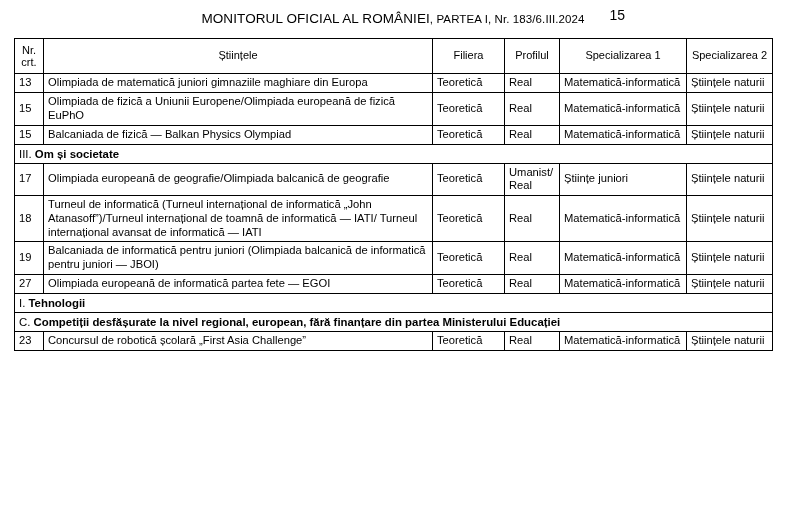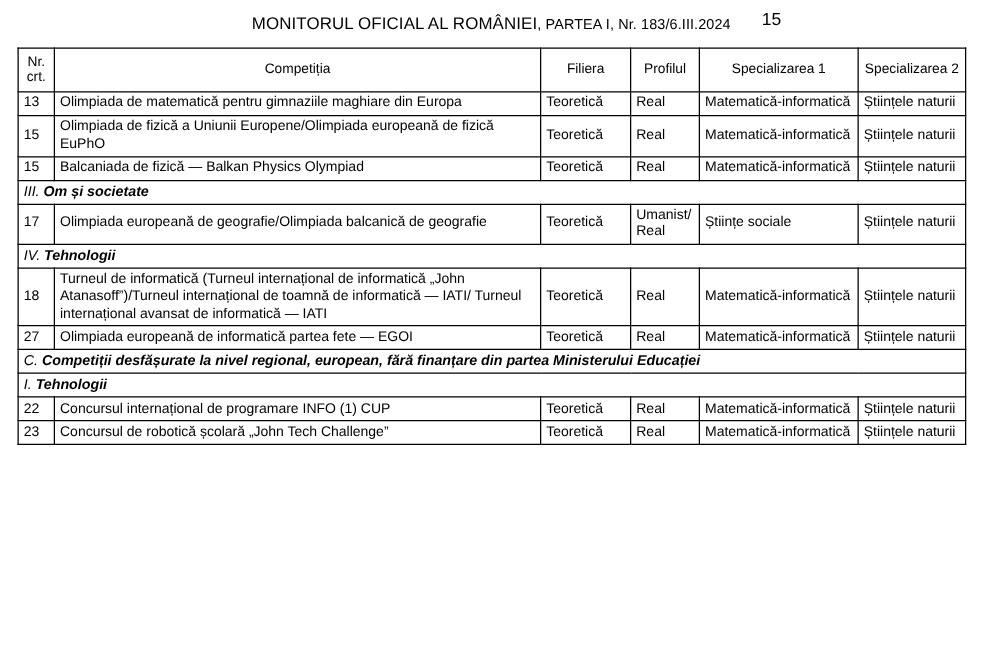--- a/index.html
+++ b/index.html
@@ -95,21 +95,21 @@
   td.section {
     padding: 2px 4px 3px 4px;
     font-size: 11.4px;
   }
   td.section b { font-weight: bold; }
 
   
   tr.r1 td { height: 19px; margin-top: 40px; }
   tr.r2 td { height: 31px; }
   tr.r3 td { height: 45px; }
-  tr.sec td { height: 17px; font-style: italic; }
+  tr.sec td { height: 17px; }
 </style>
 </head>
 <body>
 
 <div class="page">
 
   <div class="running-head"><span>MONITORUL OFICIAL AL ROMÂNIEI</span><span class="small-caps">, PARTEA I, Nr. 183/6.III.2024</span></div>
 
   <div class="page-number">15</div>
 
@@ -118,29 +118,29 @@
       <col class="c-nr">
         <col class="c-comp">
         <col class="c-fil">
       <col class="c-prof">
         <col class="c-sp1">
         <col class="c-sp2">
     </colgroup>
     <tbody id="table-body">
         <tr class="head">
           <td class="nrcrt"><span>Nr.</span><br><span>crt.</span></td>
-          <td>Competiția</td>
+          <td>Științele</td>
           <td>Filiera</td>
           <td>Profilul</td>
           <td>Specializarea 1</td>
           <td>Specializarea 2</td>
         </tr>
         <tr class="r1">
           <td class="num">13</td>
-          <td>Olimpiada de matematică pentru gimnaziile maghiare din Europa</td>
+          <td>Olimpiada de matematică juniori gimnaziile maghiare din Europa</td>
           <td>Teoretică</td>
           <td>Real</td>
           <td>Matematică-informatică</td>
           <td>Științele naturii</td>
         </tr>
         <tr class="r2">
           <td class="num">15</td>
           <td>Olimpiada de fizică a Uniunii Europene/Olimpiada europeană de fizică EuPhO</td>
           <td>Teoretică</td>
           <td>Real</td>
@@ -156,59 +156,56 @@
           <td>Științele naturii</td>
         </tr>
         <tr class="sec">
           <td class="section" colspan="6"><span>III. </span><b>Om și societate</b></td>
         </tr>
         <tr class="r1">
           <td class="num">17</td>
           <td>Olimpiada europeană de geografie/Olimpiada balcanică de geografie</td>
           <td>Teoretică</td>
           <td>Umanist/ Real</td>
-          <td>Științe sociale</td>
-          <td>Științele naturii</td>
-        </tr>
-        <tr class="sec">
-          <td class="section" colspan="6"><span>IV. </span><b>Tehnologii</b></td>
+          <td>Științe juniori</td>
+          <td>Științele naturii</td>
         </tr>
         <tr class="r3">
           <td class="num">18</td>
           <td>Turneul de informatică (Turneul internațional de informatică „John Atanasoff”)/Turneul internațional de toamnă de informatică — IATI/ Turneul internațional avansat de informatică — IATI</td>
           <td>Teoretică</td>
           <td>Real</td>
           <td>Matematică-informatică</td>
           <td>Științele naturii</td>
         </tr>
+        <tr class="r2">
+          <td class="num">19</td>
+          <td>Balcaniada de informatică pentru juniori (Olimpiada balcanică de informatică pentru juniori — JBOI)</td>
+          <td>Teoretică</td>
+          <td>Real</td>
+          <td>Matematică-informatică</td>
+          <td>Științele naturii</td>
+        </tr>
         <tr class="r1">
           <td class="num">27</td>
           <td>Olimpiada europeană de informatică partea fete — EGOI</td>
           <td>Teoretică</td>
           <td>Real</td>
           <td>Matematică-informatică</td>
           <td>Științele naturii</td>
         </tr>
         <tr class="sec">
+          <td class="section" colspan="6"><span>I. </span><b>Tehnologii</b></td>
+        </tr>
+        <tr class="sec">
           <td class="section" colspan="6"><span>C. </span><b>Competiții desfășurate la nivel regional, european, fără finanțare din partea Ministerului Educației</b></td>
         </tr>
-        <tr class="sec">
-          <td class="section" colspan="6"><span>I. </span><b>Tehnologii</b></td>
-        </tr>
-        <tr class="r1">
-          <td class="num">22</td>
-          <td>Concursul internațional de programare INFO (1) CUP</td>
-          <td>Teoretică</td>
-          <td>Real</td>
-          <td>Matematică-informatică</td>
-          <td>Științele naturii</td>
-        </tr>
         <tr class="r1">
           <td class="num">23</td>
-          <td>Concursul de robotică școlară „John Tech Challenge”</td>
+          <td>Concursul de robotică școlară „First Asia Challenge”</td>
           <td>Teoretică</td>
           <td>Real</td>
           <td>Matematică-informatică</td>
           <td>Științele naturii</td>
         </tr>
       </tbody>
   </table>
 
 </div>
 

